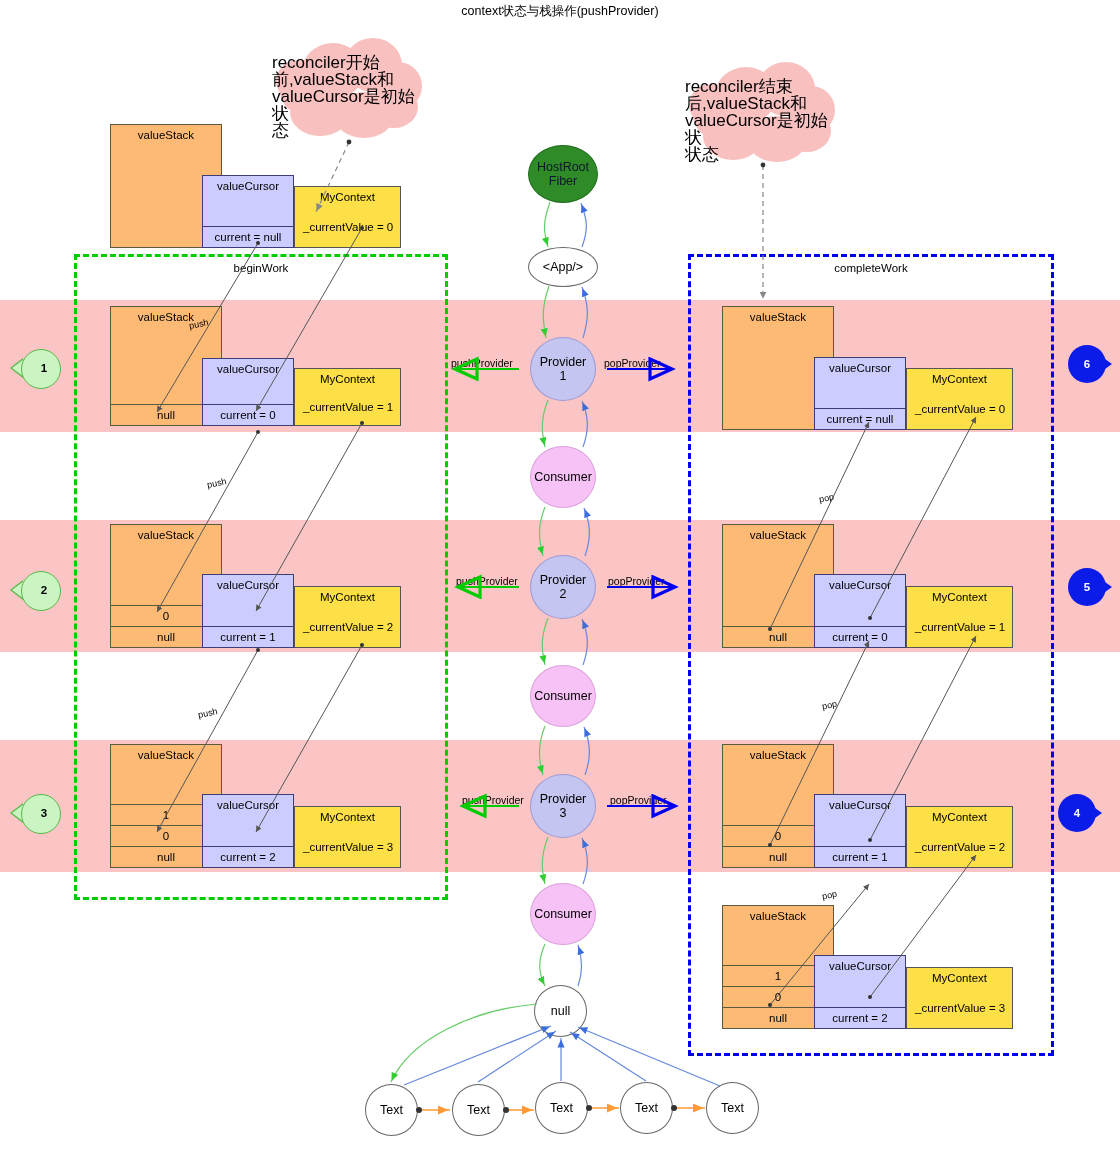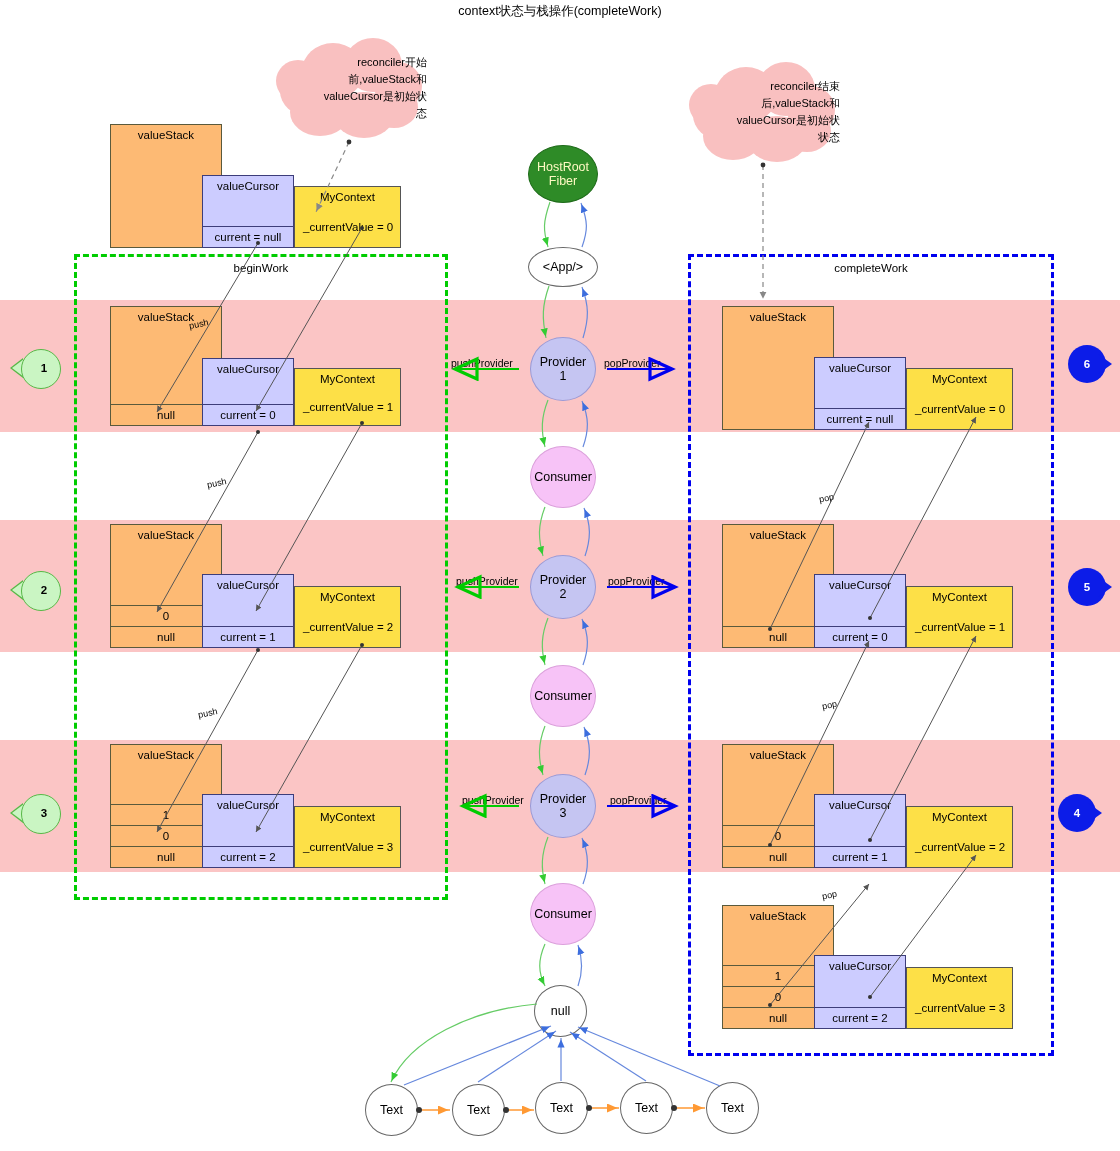--- a/index.html
+++ b/index.html
@@ -25,27 +25,27 @@
         border-top:1px solid #5a5a3c;text-align:center;font-size:11.5px;
         line-height:20px;height:21px;}
   .vccell{position:absolute;left:0;width:100%;box-sizing:border-box;
           border-top:1px solid #3d3d7a;text-align:center;font-size:11.5px;
           line-height:20px;height:21px;}
   .mcval{position:absolute;left:8px;font-size:11.5px;}
   
   .node{border-radius:50%;box-sizing:border-box;display:flex;
         align-items:center;justify-content:center;text-align:center;
         font-size:12.5px;line-height:1.15;border:1px solid #666;}
-  .n-root{background:#2e8b27;border:1px solid #1f6b1a;color:#fef9c3;}
+  .n-root{background:#2e8b27;border:1px solid #1f6b1a;color:#0f172a;}
   .n-app{background:#fff;border:1px solid #666;}
   .n-prov{background:#c5c5f2;border:1px solid #9a9ad6;}
   .n-cons{background:#f7c3f7;border:1px solid #dba0db;}
   .n-plain{background:#fff;border:1px solid #666;}
   
-  .cloud{position:absolute;color:#000;font-size:11px;text-align:right;}
+  .cloud{position:absolute;color:#000;font-size:17px;text-align:left;}
   .cloud .cl-txt{position:absolute;left:0;width:100%;z-index:3;line-height:17px;}
   .cloud i{position:absolute;background:#f9c0c0;border-radius:50%;display:block;}
   
   .badge{position:absolute;width:46px;height:38px;}
   .badge span{position:absolute;left:0;top:0;width:100%;height:100%;
               display:flex;align-items:center;justify-content:center;
               font-size:11.5px;font-weight:bold;z-index:2;}
   .badge .pin{position:absolute;left:0;top:0;width:38px;height:38px;}
   .bgreen .pin{background:#caf5c3;border:1.5px solid #57b847;
                border-radius:50% 50% 50% 50%/50% 50% 50% 50%;}
@@ -67,21 +67,21 @@
   svg.ov{position:absolute;left:0;top:0;width:1120px;height:1151px;
          pointer-events:none;}
 </style>
 </head>
 <body>
 
 <div class="abs band" style="top:300px;height:132px;"></div>
 <div class="abs band" style="top:520px;height:132px;"></div>
 <div class="abs band" style="top:740px;height:132px;"></div>
 
-<div class="abs" id="title">context状态与栈操作(completeWork)</div>
+<div class="abs" id="title">context状态与栈操作(pushProvider)</div>
 
 <div class="cloud" style="left:272px;top:38px;width:155px;height:100px;">
   <i style="left:8px;  top:28px; width:56px;height:50px;"></i>
   <i style="left:30px; top:5px;  width:62px;height:56px;"></i>
   <i style="left:72px; top:0px;  width:58px;height:54px;"></i>
   <i style="left:102px;top:24px; width:48px;height:48px;"></i>
   <i style="left:18px; top:50px; width:60px;height:48px;"></i>
   <i style="left:62px; top:54px; width:60px;height:46px;"></i>
   <i style="left:98px; top:48px; width:48px;height:42px;"></i>
   <i style="left:4px;  top:22px; width:44px;height:42px;"></i>

